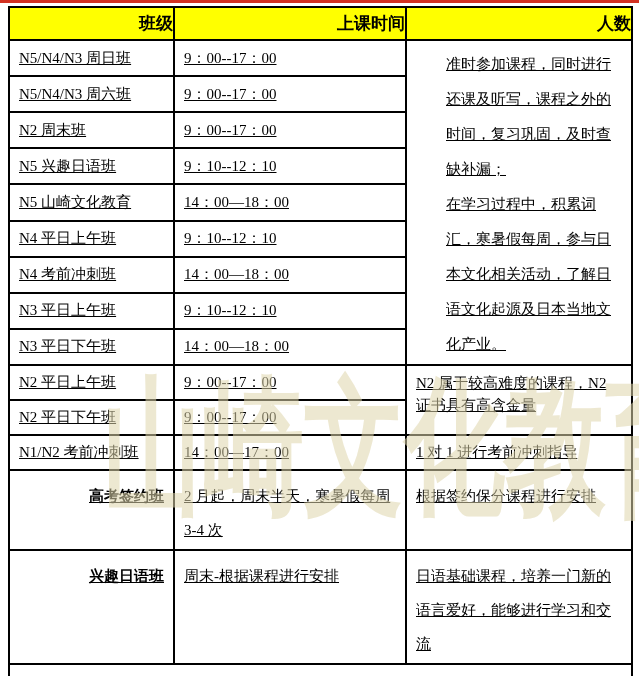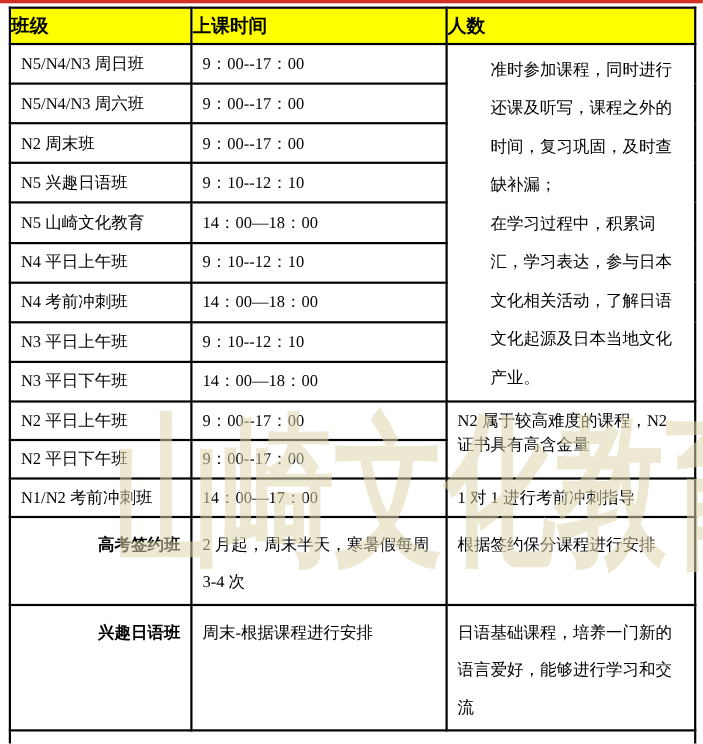--- a/index.html
+++ b/index.html
@@ -25,28 +25,29 @@
   }
   th, td {
     border: 2px solid #000;
     overflow: hidden;
   }
   th {
     background: #ffff00;
     height: 33px;
     font-size: 17px;
     font-weight: bold;
-    text-align: left;
+    text-align: right;
     padding: 0;
   }
   td {
     font-size: 15px;
     padding: 2px 9px;
     vertical-align: middle;
     background: transparent;
+    text-decoration: underline;
   }
   tr.std td { height: 35px; }
   tr.tall td {
     height: 70px;
     vertical-align: top;
     padding-top: 8px;
     line-height: 34px;
   }
   td.note-merged {
     vertical-align: top;
@@ -102,21 +103,21 @@
       <th>班级</th>
       <th>上课时间</th>
       <th>人数</th>
     </tr>
 
     <tr class="std">
       <td>N5/N4/N3 周日班</td>
       <td>9：00--17：00</td>
       <td class="note-merged" rowspan="9">
         <p>准时参加课程，同时进行还课及听写，课程之外的时间，复习巩固，及时查缺补漏；</p>
-        <p>在学习过程中，积累词汇，学习表达，参与日本文化相关活动，了解日语文化起源及日本当地文化产业。</p>
+        <p>在学习过程中，积累词汇，寒暑假每周，参与日本文化相关活动，了解日语文化起源及日本当地文化产业。</p>
       </td>
     </tr>
     <tr class="std">
       <td>N5/N4/N3 周六班</td>
       <td>9：00--17：00</td>
     </tr>
     <tr class="std">
       <td>N2 周末班</td>
       <td>9：00--17：00</td>
     </tr>

